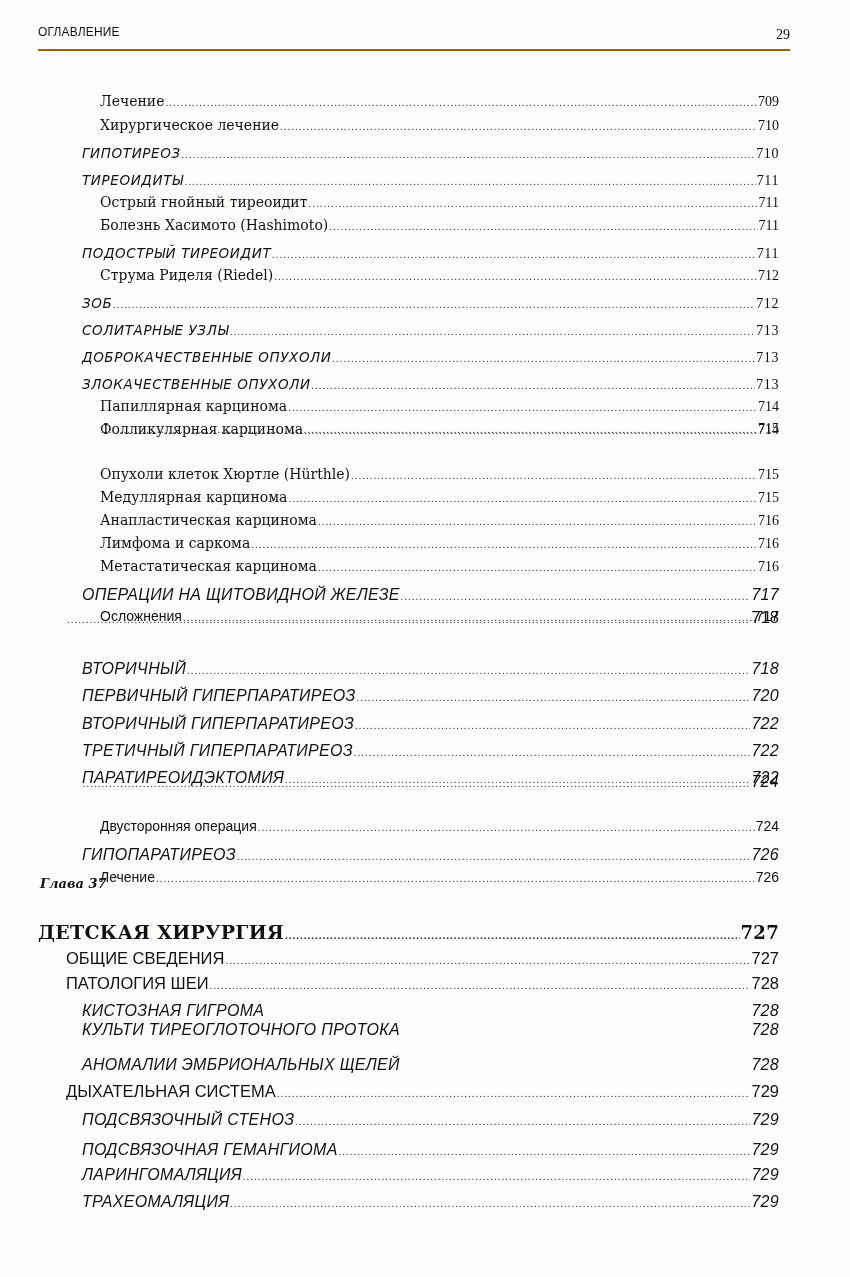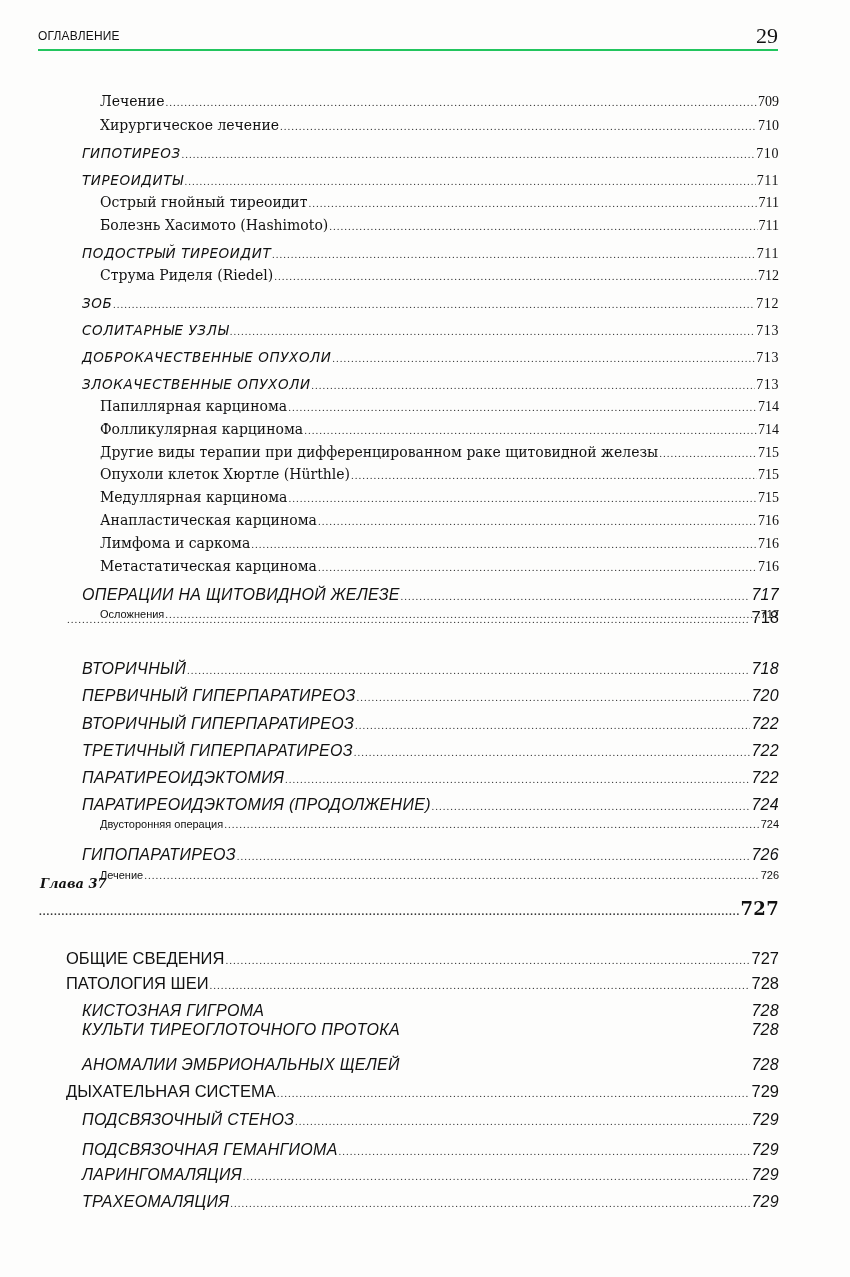--- a/index.html
+++ b/index.html
@@ -5,34 +5,34 @@
   html, body { margin: 0; padding: 0; }
   body {
     width: 850px; height: 1277px;
     background: #fdfdfc;
     color: #111;
     font-family: "Liberation Serif", "DejaVu Serif", serif;
     position: relative;
     overflow: hidden;
   }
   .page-header {
-    position: absolute; left: 38px; right: 72px; top: 24px;
+    position: absolute; left: 38px; right: 60px; top: 24px;
     height: 25px;
-    border-bottom: 2px solid #22c55e;
-    display: flex; align-items: center; justify-content: space-between;
+    border-bottom: 2px solid #a16207;
+    display: flex; align-items: flex-start; justify-content: space-between;
   }
   .header-title {
     font-family: "Liberation Sans", "DejaVu Sans", sans-serif;
     font-size: 13px; letter-spacing: 0.2px;
     padding-bottom: 2px;
     transform: scaleX(0.92); transform-origin: left bottom;
   }
   .header-page {
     font-family: "Liberation Serif", serif;
-    font-size: 22px; line-height: 22px;
+    font-size: 14px; line-height: 22px;
     padding-bottom: 1px;
   }
   .toc { position: absolute; left: 0; top: 0; width: 850px; }
   .row {
     position: absolute;
     right: 71px;
     display: flex; align-items: baseline;
     white-space: nowrap;
     font-size: 15px;
   }
@@ -46,21 +46,21 @@
     letter-spacing: 1px;
     color: #333;
   }
   .row .dots::before {
     content: "................................................................................................................................................................................................................................................................................";
   }
   .row .page { flex: 0 0 auto; text-align: right; }
 
   
   .lvl-sub { left: 100px; font-family: "DejaVu Serif", serif; font-size: 14px; }
-  .lvl-sub2 { left: 100px; font-family: "Liberation Sans", sans-serif; font-size: 11px; transform-origin: left; }
+  .lvl-sub2 { left: 100px; font-family: "Liberation Sans", sans-serif; font-size: 14px; transform-origin: left; }
   .lvl-sec { left: 82px; font-family: "DejaVu Sans", sans-serif; font-style: italic; font-size: 13.5px; letter-spacing: 0.6px; }
   .lvl-sec2 { left: 82px; font-family: "Liberation Sans", sans-serif; font-style: italic; font-size: 16px; letter-spacing: 0.3px; }
   .lvl-main { left: 66px; font-family: "Liberation Sans", sans-serif; font-size: 16.5px; }
   .lvl-chapter { left: 38px; font-family: "DejaVu Serif", serif; font-weight: bold; font-size: 19px; letter-spacing: 0.3px; }
   .lvl-chapter .page { font-size: 18px; }
   .lvl-sub2 .page, .lvl-sec2 .page, .lvl-main .page { font-family: "Liberation Sans", sans-serif; text-align: right; }
   .lvl-sub .page, .lvl-sec .page { font-family: Liberation Serif, serif; font-style: normal; font-size: 14px; }
   .nodots .dots::before { content: ""; }
 
   .chapter-label {
@@ -145,21 +145,20 @@
       <span class="label">Папиллярная карцинома</span>
       <span class="dots"></span>
       <span class="page">714</span>
     </div>
   <div class="row lvl-sub" style="top:398px">
       <span class="label">Фолликулярная карцинома</span>
       <span class="dots"></span>
       <span class="page">714</span>
     </div>
   <div class="row lvl-sub" style="top:421px">
-      <span class="label">Другие виды терапии при дифференцированном раке щитовидной железы</span>
       <span class="dots"></span>
       <span class="page">715</span>
     </div>
   <div class="row lvl-sub" style="top:443px">
       <span class="label">Опухоли клеток Хюртле (Hürthle)</span>
       <span class="dots"></span>
       <span class="page">715</span>
     </div>
   <div class="row lvl-sub" style="top:466px">
       <span class="label">Медуллярная карцинома</span>
@@ -214,41 +213,41 @@
       <span class="label">ТРЕТИЧНЫЙ ГИПЕРПАРАТИРЕОЗ</span>
       <span class="dots"></span>
       <span class="page">722</span>
     </div>
   <div class="row lvl-sec2" style="top:746px">
       <span class="label">ПАРАТИРЕОИДЭКТОМИЯ</span>
       <span class="dots"></span>
       <span class="page">722</span>
     </div>
   <div class="row lvl-sec2" style="top:773px">
-      <span class="label">ПАРАТИРЕОИДЭКТОМИЯ (ПРОДОЛЖЕНИЕ)</span>
       <span class="dots"></span>
       <span class="page">724</span>
     </div>
   <div class="row lvl-sub2" style="top:795px">
       <span class="label">Двусторонняя операция</span>
       <span class="dots"></span>
       <span class="page">724</span>
     </div>
   <div class="row lvl-sec2" style="top:823px">
       <span class="label">ГИПОПАРАТИРЕОЗ</span>
       <span class="dots"></span>
       <span class="page">726</span>
     </div>
   <div class="row lvl-sub2" style="top:846px">
       <span class="label">Лечение</span>
       <span class="dots"></span>
       <span class="page">726</span>
     </div>
 
   <div class="row lvl-chapter" style="top:898px">
+      <span class="label">ДЕТСКАЯ ХИРУРГИЯ</span>
       <span class="dots"></span>
       <span class="page">727</span>
     </div>
   <div class="row lvl-main" style="top:926px">
       <span class="label">ОБЩИЕ СВЕДЕНИЯ</span>
       <span class="dots"></span>
       <span class="page">727</span>
     </div>
   <div class="row lvl-main" style="top:951px">
       <span class="label">ПАТОЛОГИЯ ШЕИ</span>

